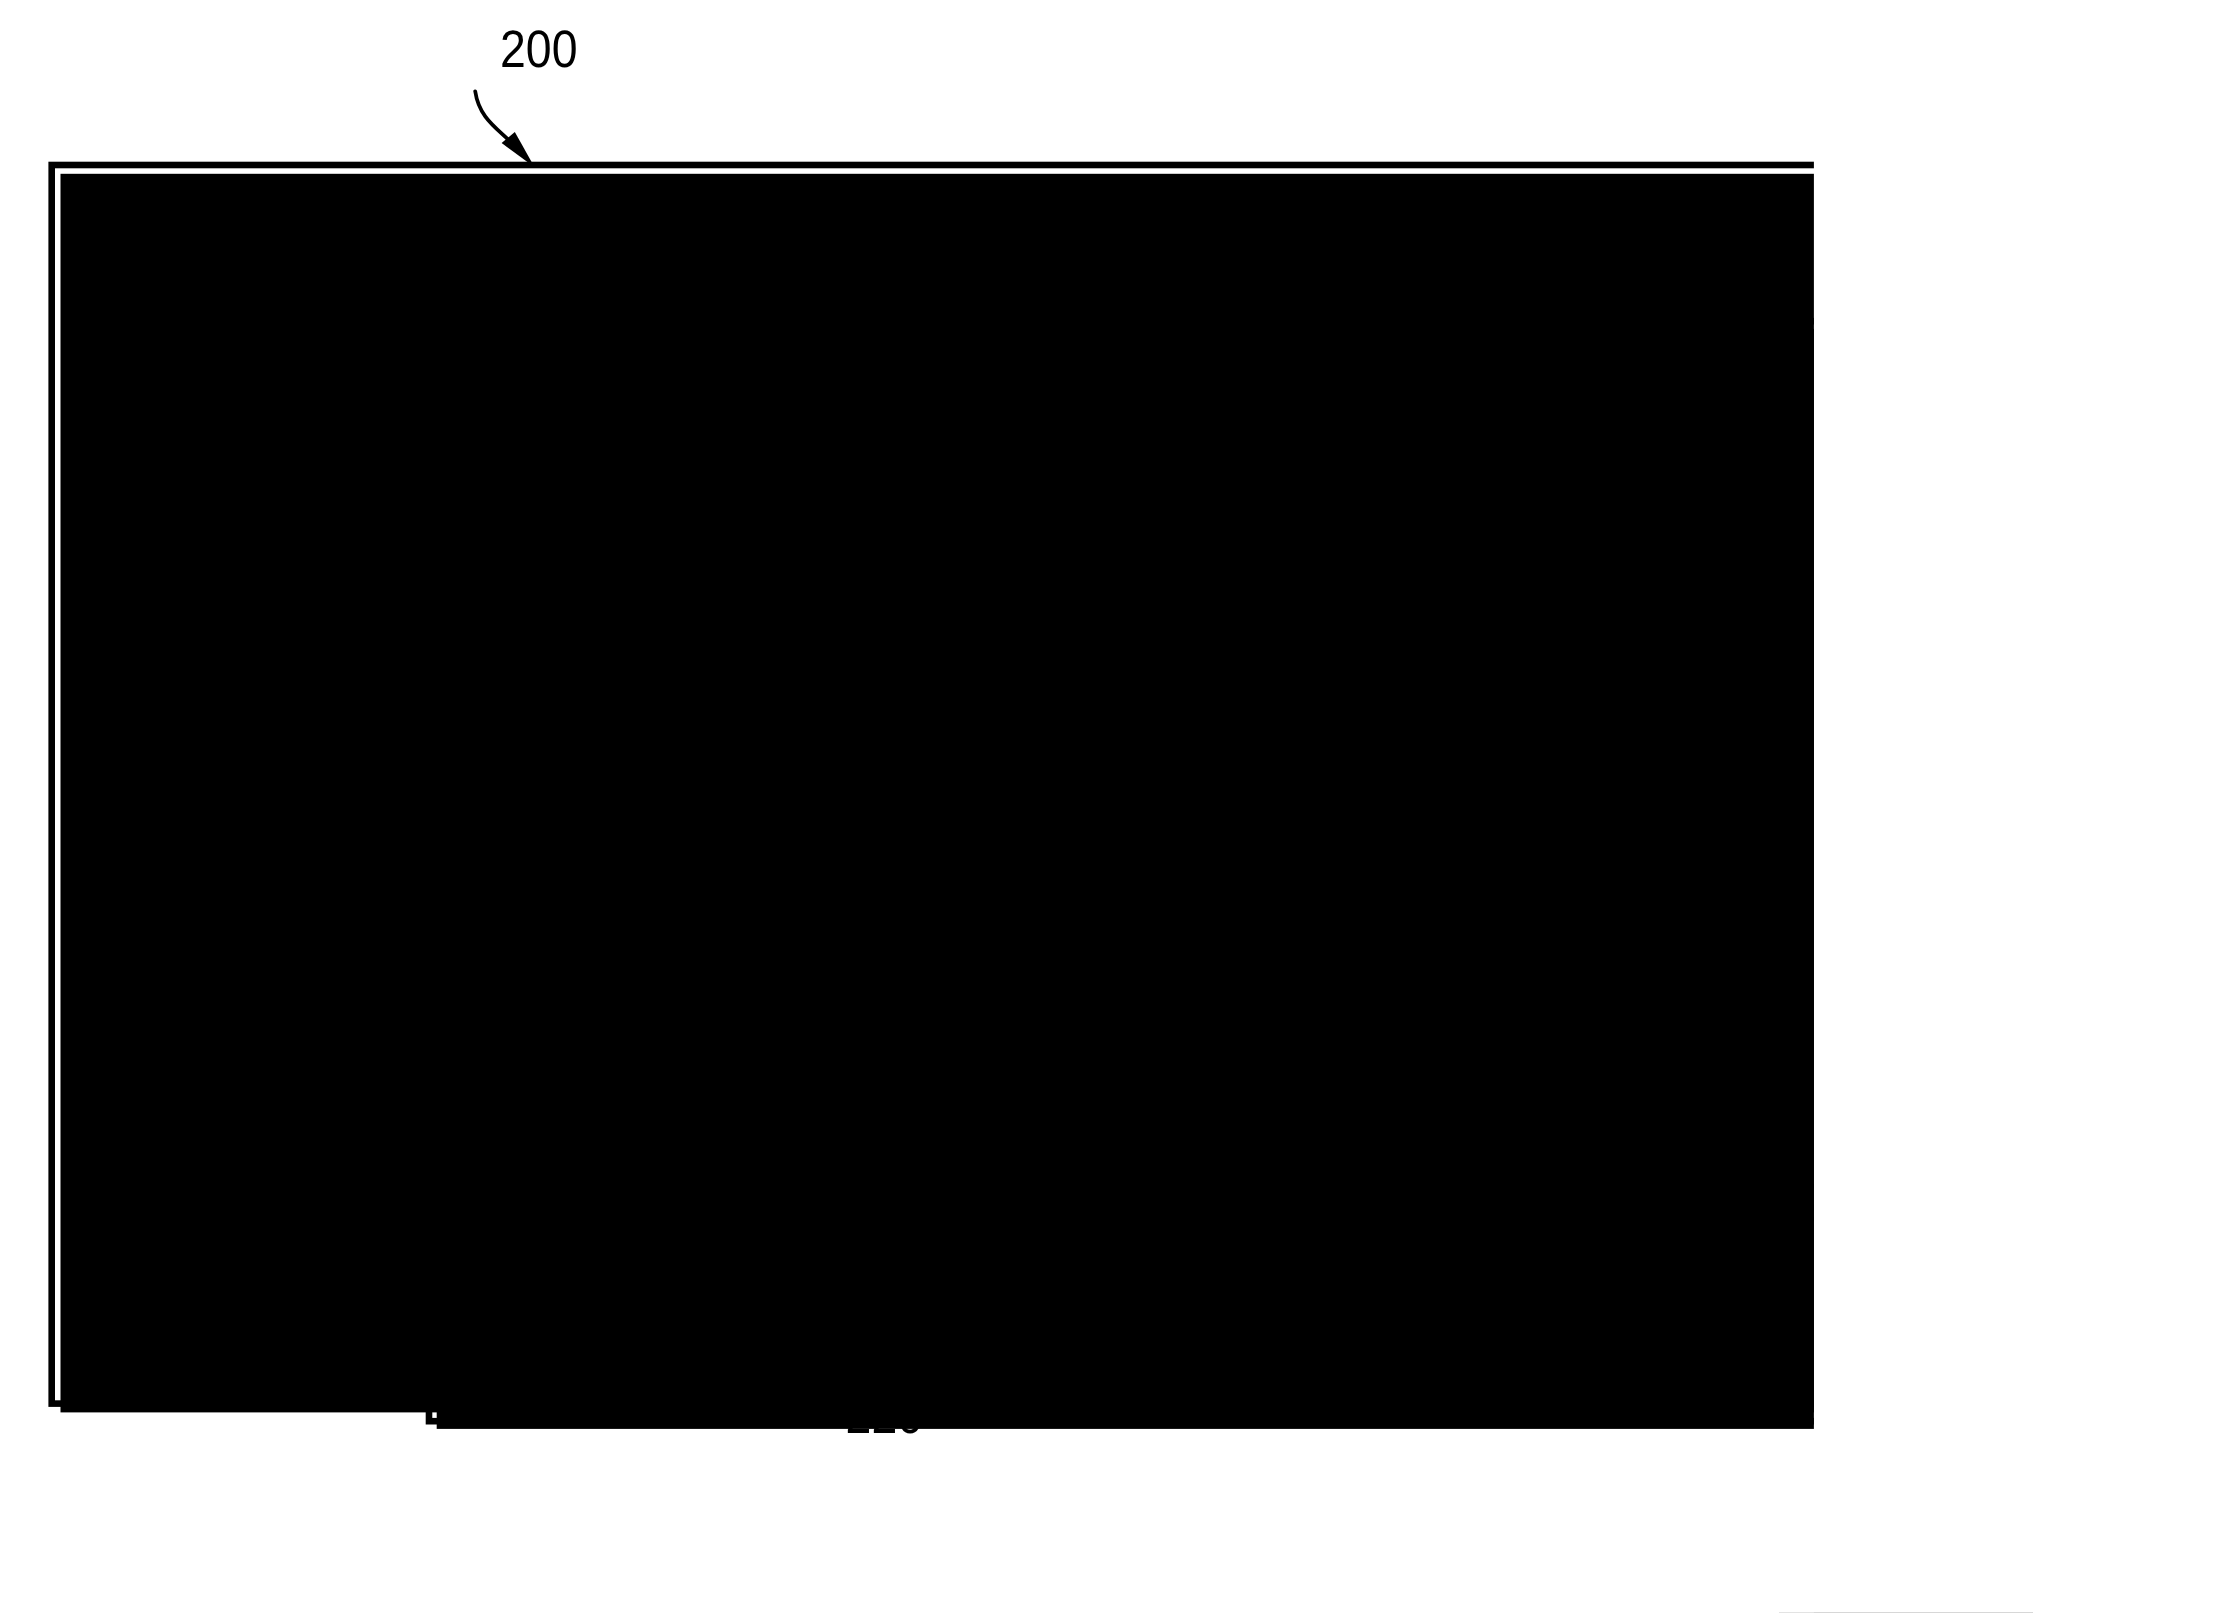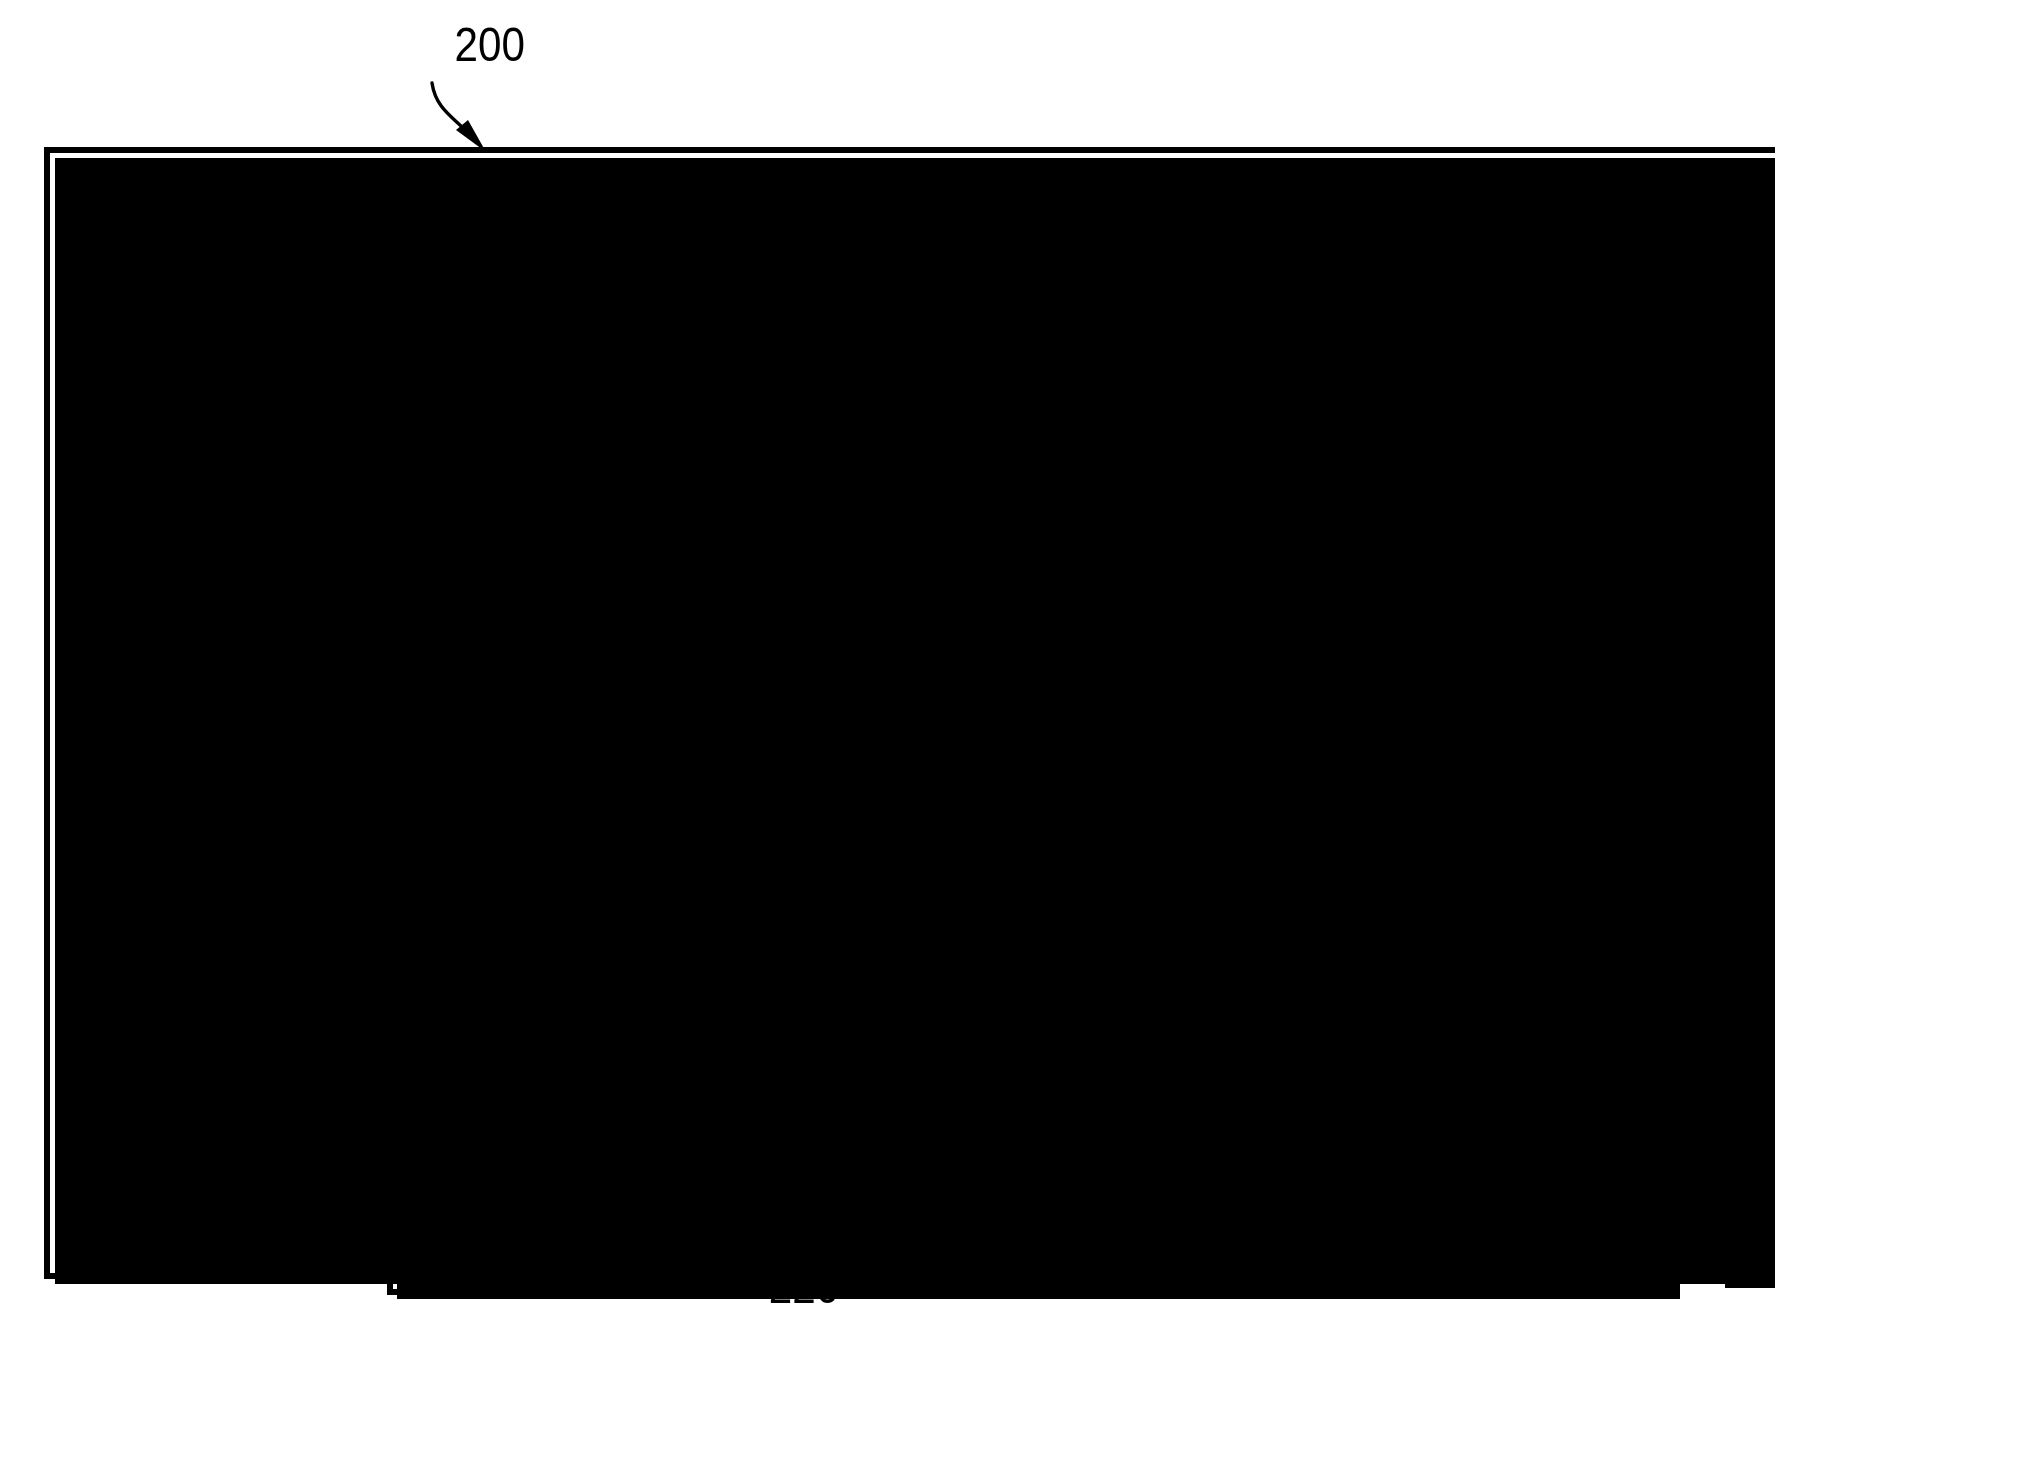--- a/index.html
+++ b/index.html
@@ -2,21 +2,21 @@
 <html><head>
 <meta charset="utf-8">
 <style>
   html, body {
     margin: 0;
     padding: 0;
     background: #ffffff;
   }
   #root {
     position: relative;
-    width: 1775px;
+    width: 1649px;
     height: 1466px;
     background: #ffffff;
     overflow: hidden;
     font-family: "Liberation Sans", sans-serif;
   }
   svg.diagram {
     position: absolute;
     left: 0;
     top: 0;
     width: 2033px;

